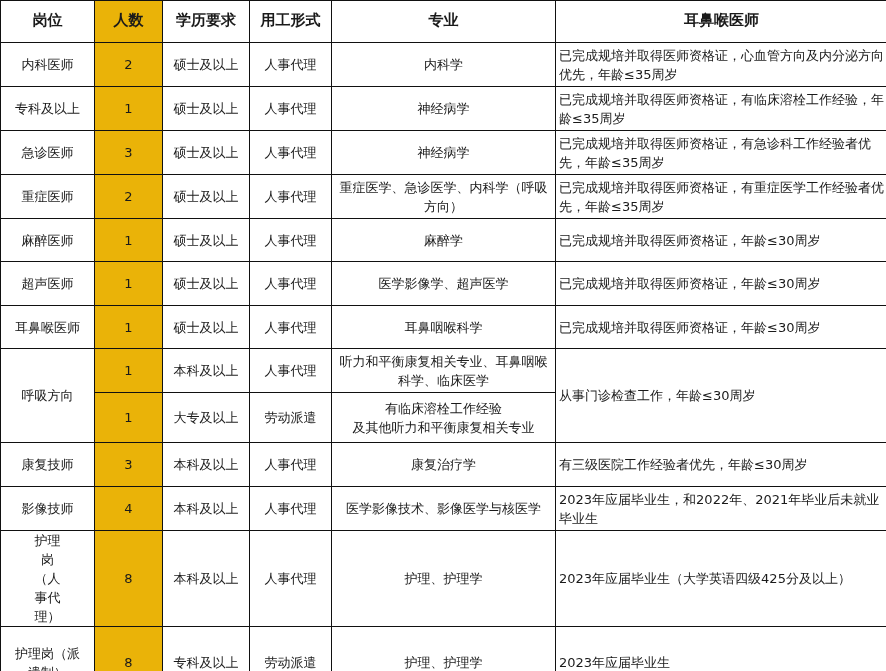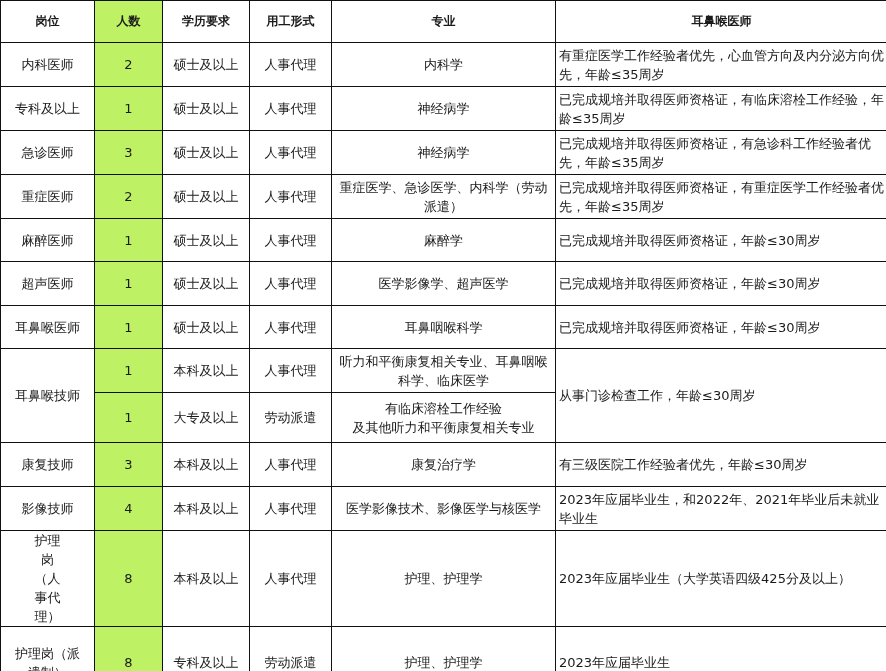--- a/index.html
+++ b/index.html
@@ -1,22 +1,22 @@
 <!DOCTYPE html>
 <html><head>
 <meta charset="utf-8">
 <style>
   html, body { margin:0; padding:0; background:#fff; }
   body { width:886px; height:671px; overflow:hidden; position:relative;
          font-family:"DejaVu Sans","Liberation Sans",sans-serif; color:#1a1a1a; }
   table { border-collapse:collapse; table-layout:fixed; position:absolute; left:0; top:0; width:887px; }
   td, th { border:1px solid #111; padding:0 3px; font-size:13px; line-height:19px;
            text-align:center; vertical-align:middle; overflow:hidden; font-weight:normal; }
-  th { font-weight:bold; font-size:12px; }
-  td.cnt, th.cnt { background:#bef264; }
+  th { font-weight:bold; font-size:15px;font-family:Liberation Mono, monospace; }
+  td.cnt, th.cnt { background:#eab308; }
   td.req { text-align:left; padding-left:3px; }
 </style>
 </head>
 <body>
 
 <table>
   <colgroup>
     <col style="width:94px">
       <col style="width:68px">
       <col style="width:87px">
@@ -33,21 +33,21 @@
     <th>专业</th>
     <th>耳鼻喉医师</th>
   </tr>
 
   <tr style="height:44px">
     <td>内科医师</td>
     <td class="cnt">2</td>
     <td>硕士及以上</td>
     <td>人事代理</td>
     <td>内科学</td>
-    <td class="req">有重症医学工作经验者优先，心血管方向及内分泌方向优先，年龄≤35周岁</td>
+    <td class="req">已完成规培并取得医师资格证，心血管方向及内分泌方向优先，年龄≤35周岁</td>
   </tr>
   <tr style="height:44px">
     <td>专科及以上</td>
     <td class="cnt">1</td>
     <td>硕士及以上</td>
     <td>人事代理</td>
     <td>神经病学</td>
     <td class="req">已完成规培并取得医师资格证，有临床溶栓工作经验，年龄≤35周岁</td>
   </tr>
   <tr style="height:44px">
@@ -56,21 +56,21 @@
     <td>硕士及以上</td>
     <td>人事代理</td>
     <td>神经病学</td>
     <td class="req">已完成规培并取得医师资格证，有急诊科工作经验者优先，年龄≤35周岁</td>
   </tr>
   <tr style="height:44px">
     <td>重症医师</td>
     <td class="cnt">2</td>
     <td>硕士及以上</td>
     <td>人事代理</td>
-    <td>重症医学、急诊医学、内科学（劳动派遣）</td>
+    <td>重症医学、急诊医学、内科学（呼吸方向）</td>
     <td class="req">已完成规培并取得医师资格证，有重症医学工作经验者优先，年龄≤35周岁</td>
   </tr>
   <tr style="height:43px">
     <td>麻醉医师</td>
     <td class="cnt">1</td>
     <td>硕士及以上</td>
     <td>人事代理</td>
     <td>麻醉学</td>
     <td class="req">已完成规培并取得医师资格证，年龄≤30周岁</td>
   </tr>
@@ -84,21 +84,21 @@
   </tr>
   <tr style="height:43px">
     <td>耳鼻喉医师</td>
     <td class="cnt">1</td>
     <td>硕士及以上</td>
     <td>人事代理</td>
     <td>耳鼻咽喉科学</td>
     <td class="req">已完成规培并取得医师资格证，年龄≤30周岁</td>
   </tr>
   <tr style="height:44px">
-    <td rowspan="2">耳鼻喉技师</td>
+    <td rowspan="2">呼吸方向</td>
     <td class="cnt">1</td>
     <td>本科及以上</td>
     <td>人事代理</td>
     <td>听力和平衡康复相关专业、耳鼻咽喉科学、临床医学</td>
     <td rowspan="2" class="req">从事门诊检查工作，年龄≤30周岁</td>
   </tr>
   <tr style="height:50px">
     <td class="cnt">1</td>
     <td>大专及以上</td>
     <td>劳动派遣</td>

